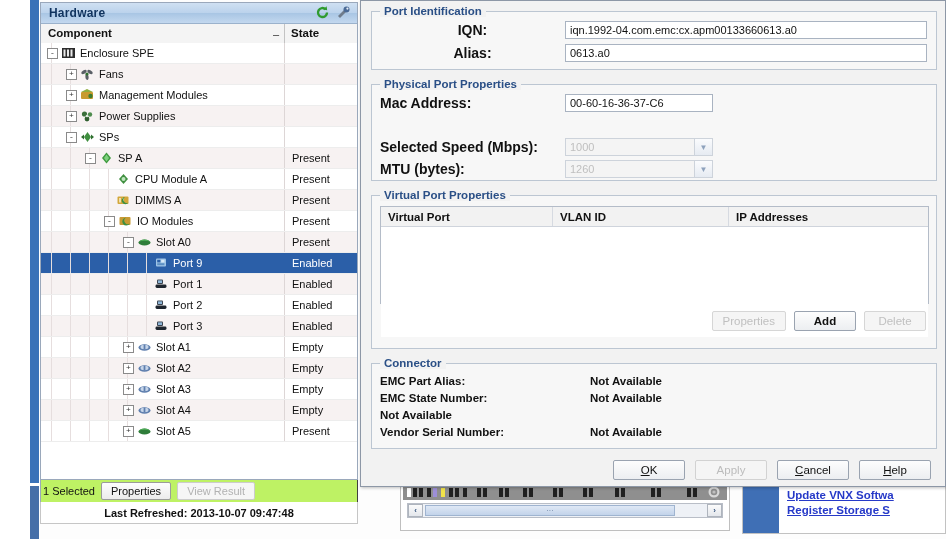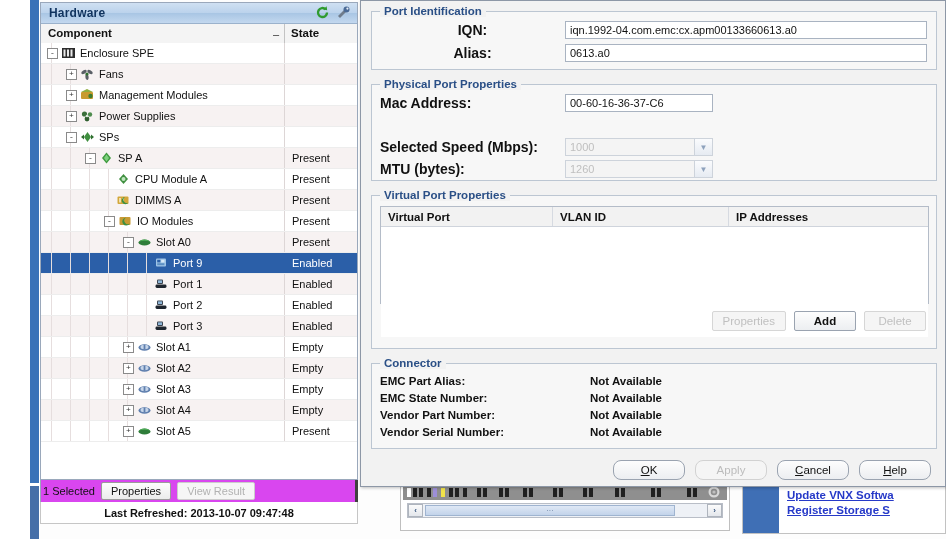--- a/index.html
+++ b/index.html
@@ -68,21 +68,21 @@
     display:inline-flex;align-items:center;justify-content:center;
     font-size:8px;line-height:1;color:#333;margin-right:3px;flex:0 0 auto;
     font-family:"Liberation Mono",monospace;
   }
   .expander.none{border:none;background:transparent;}
   .nodeicon{width:15px;height:14px;margin-right:4px;flex:0 0 auto;display:inline-block;}
 
   
   .hw-status{
     position:absolute;left:40px;top:480px;width:318px;height:22px;
-    background:#d946ef;border-left:1px solid #9aa8bb;border-right:3px solid #404040;
+    background:#bef264;border-left:1px solid #9aa8bb;border-right:1px solid #404040;
     box-sizing:border-box;display:flex;align-items:center;gap:6px;padding-left:2px;
   }
   .sel-count{font-size:11px;color:#111;white-space:nowrap;}
   .btn{
     border:1px solid #9b9b9b;background:linear-gradient(to bottom,#fdfdfd,#ececec);
     font-size:11px;color:#111;padding:2px 9px;border-radius:2px;
     font-family:"Liberation Sans",sans-serif;cursor:pointer;white-space:nowrap;
   }
   .btn.disabled{color:#b2b2b2;border-color:#cccccc;background:#f6f6f6;cursor:default;}
   .hw-refreshed{
@@ -171,21 +171,21 @@
     border-right:1px solid #d6dae1;
   }
   .vp-body{height:110px;background:#fff;}
   .conn-label{font-size:11.5px;font-weight:bold;color:#111;white-space:nowrap;}
   .conn-value{font-size:11.5px;font-weight:bold;color:#111;white-space:nowrap;}
 
   .dlg-buttons{position:absolute;left:0;right:0;bottom:6px;display:flex;justify-content:flex-end;gap:10px;padding-right:14px;}
   .dbtn{
     min-width:72px;text-align:center;border:1px solid #9aa3b0;
     background:linear-gradient(to bottom,#fdfdfd,#eceef1);
-    font-size:11.5px;color:#111;padding:3px 12px;border-radius:8px;cursor:pointer;
+    font-size:11.5px;color:#111;padding:3px 12px;border-radius:2px;cursor:pointer;
     font-family:"Liberation Sans",sans-serif;
   }
   .dbtn.disabled{color:#bcbcbc;border-color:#d2d2d2;background:#f5f5f5;cursor:default;}
   .mn{text-decoration:underline;}
   .vp-btns{position:absolute;display:flex;gap:8px;}
   .vbtn{
     min-width:62px;text-align:center;border:1px solid #9aa3b0;
     background:linear-gradient(to bottom,#fdfdfd,#eceef1);
     font-size:11.5px;color:#111;padding:3px 10px;border-radius:2px;cursor:pointer;
   }
@@ -656,21 +656,20 @@
       <div id="connector-rows" style="position:absolute;left:8px;top:8px;right:8px;">
           <div style="display: flex; align-items: center; height: 17px;">
             <span class="conn-label" style="width: 210px;">EMC Part Alias:</span>
             <span class="conn-value">Not Available</span>
           </div>
           <div style="display: flex; align-items: center; height: 17px;">
             <span class="conn-label" style="width: 210px;">EMC State Number:</span>
             <span class="conn-value">Not Available</span>
           </div>
           <div style="display: flex; align-items: center; height: 17px;">
-            <span class="conn-label" style="width: 210px;">Vendor Part Number:</span>
             <span class="conn-value">Not Available</span>
           </div>
           <div style="display: flex; align-items: center; height: 17px;">
             <span class="conn-label" style="width: 210px;">Vendor Serial Number:</span>
             <span class="conn-value">Not Available</span>
           </div>
         </div>
     </div>
 
     <div class="dlg-buttons">

